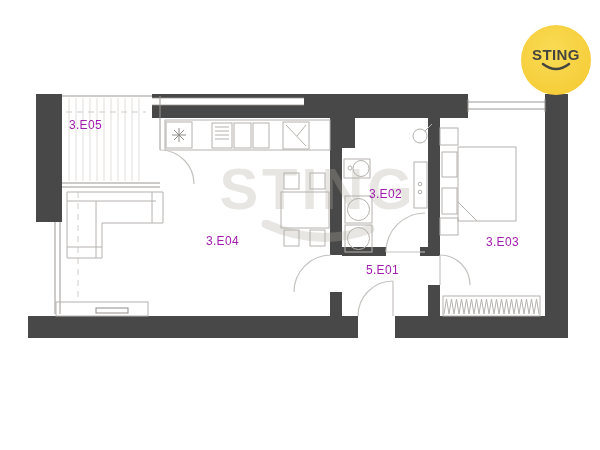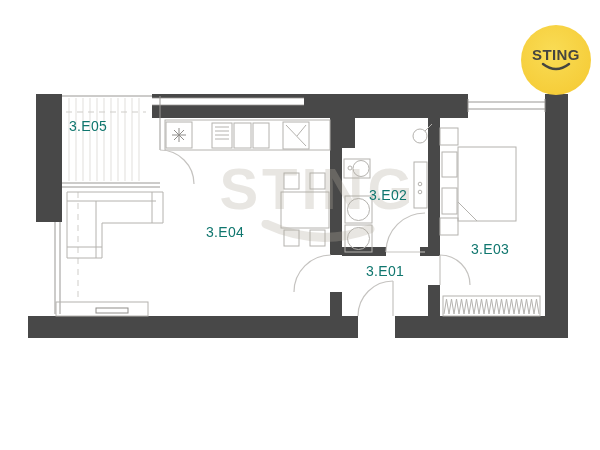--- a/index.html
+++ b/index.html
@@ -1,18 +1,18 @@
 <!DOCTYPE html>
 <html><head>
 <meta charset="utf-8">
 <style>
   html,body{margin:0;padding:0;background:#ffffff;font-family:"Liberation Sans",sans-serif;}
   .stage{position:relative;width:600px;height:450px;background:#ffffff;overflow:hidden;}
   .plan-svg{position:absolute;left:0;top:0;}
-  .room-label{position:absolute;font-size:14px;color:#0f766e;letter-spacing:.3px;white-space:nowrap;}
+  .room-label{position:absolute;font-size:12px;color:#a21caf;letter-spacing:.3px;white-space:nowrap;}
   .watermark{position:absolute;left:203px;top:160px;width:230px;text-align:center;pointer-events:none;}
   .wm-text{font-size:58px;font-weight:bold;color:rgba(178,172,160,.30);letter-spacing:4px;line-height:1;display:block;}
   .wm-smile{display:block;margin:2px auto 0 auto;}
   .logo{position:absolute;left:521px;top:25px;width:70px;height:70px;border-radius:50%;
         background:radial-gradient(circle at 45% 38%, #f9dc55 0%, #f6ce3b 70%, #f1c531 100%);
         display:flex;flex-direction:column;align-items:center;justify-content:center;}
   .logo-text{font-size:15px;font-weight:bold;color:#454540;letter-spacing:.4px;line-height:1;}
 </style>
 </head>
 <body>
@@ -184,24 +184,24 @@
   </svg>
 
   <div class="watermark">
     <span class="wm-text">STING</span>
     <svg class="wm-smile" width="120" height="28">
       <path d="M 8 4 Q 60 28 112 9" fill="none" stroke="rgba(178,172,160,.30)" stroke-width="9" stroke-linecap="round"></path>
     </svg>
   </div>
 
   <div class="room-label" style="left:69px;top:118px;">3.E05</div>
-  <div class="room-label" style="left:206px;top:224px;">3.E04</div>
+  <div class="room-label" style="left:206px;top:234px;">3.E04</div>
   <div class="room-label" style="left:369px;top:187px;">3.E02</div>
-  <div class="room-label" style="left:366px;top:263px;">3.E01</div>
-  <div class="room-label" style="left:471px;top:235px;margin-top:6px;">3.E03</div>
+  <div class="room-label" style="left:366px;top:263px;">5.E01</div>
+  <div class="room-label" style="left:486px;top:235px;">3.E03</div>
 
   <div class="logo">
     <div class="logo-text">STING</div>
     <svg width="34" height="12">
       <path d="M 4 2 Q 17 12 30 2" fill="none" stroke="#454540" stroke-width="2.4" stroke-linecap="round"></path>
     </svg>
   </div>
 
 </div>
 

